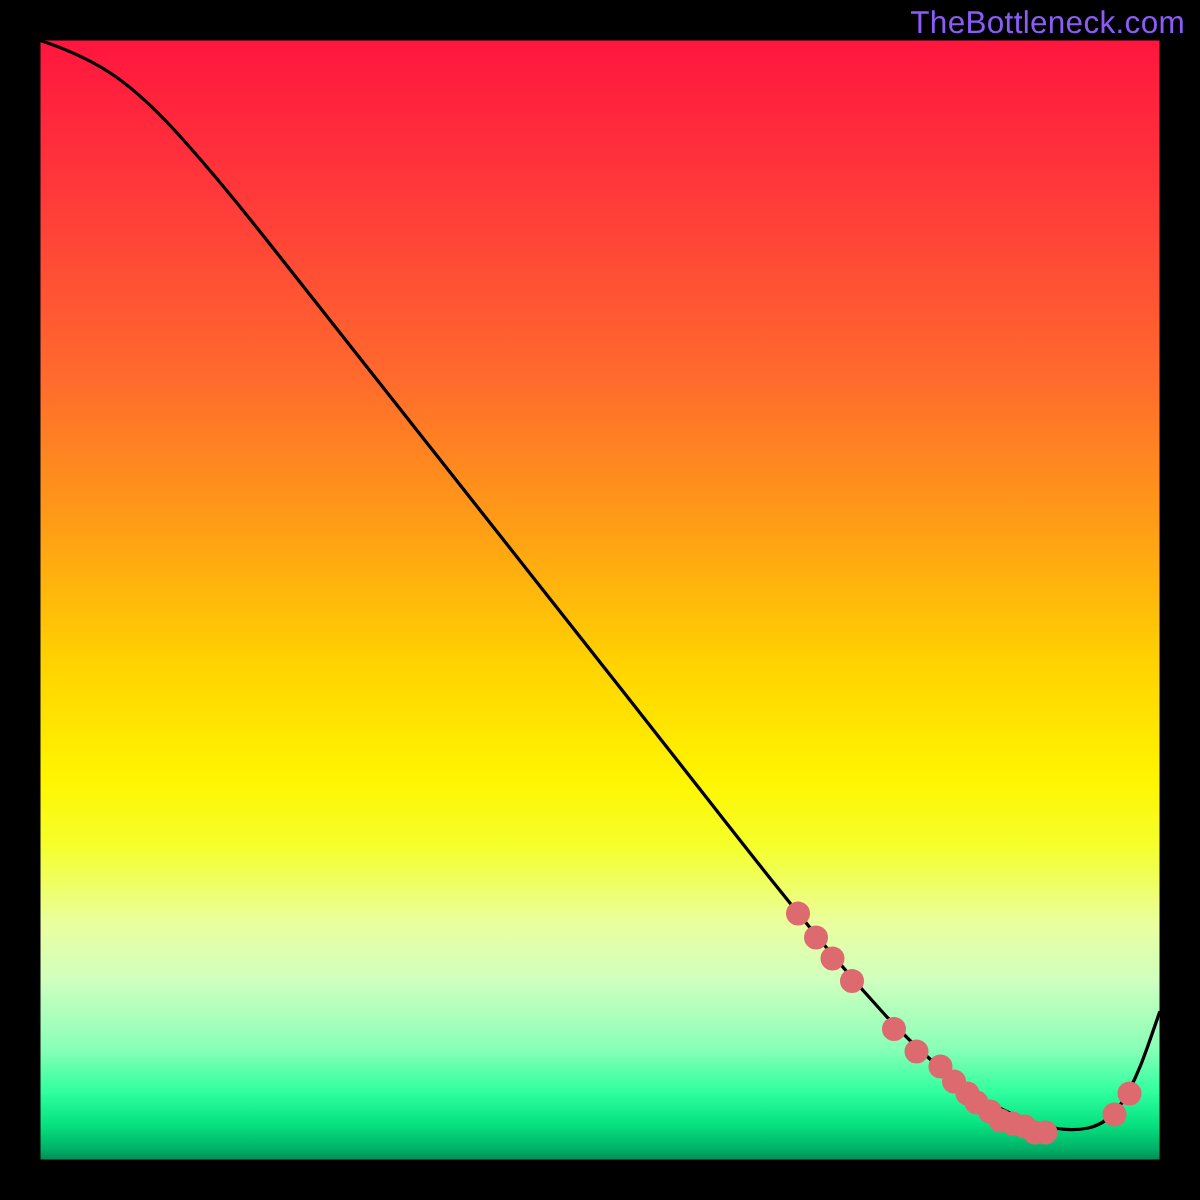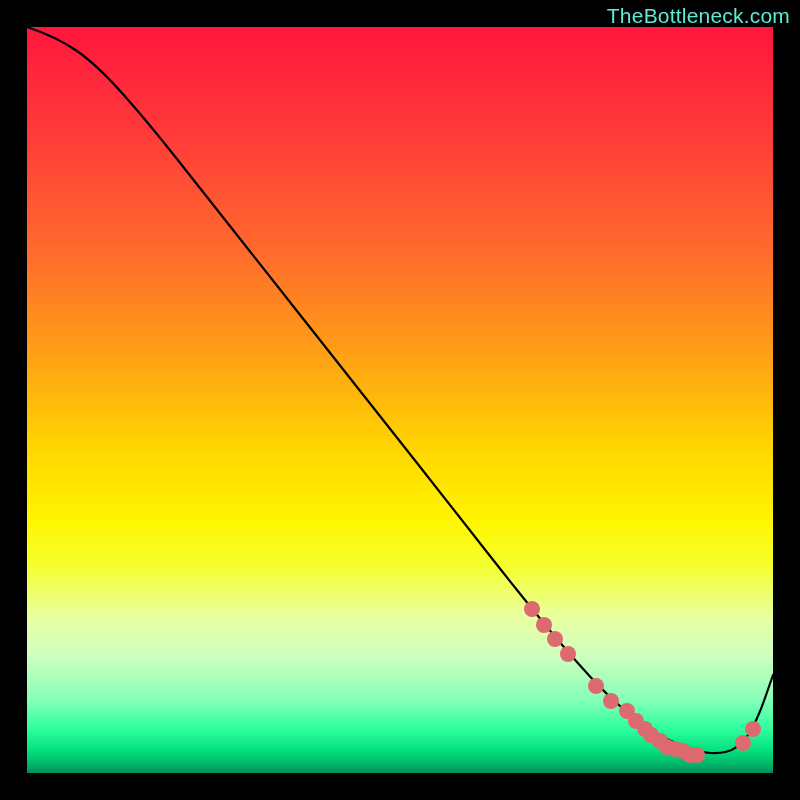--- a/index.html
+++ b/index.html
@@ -46,21 +46,21 @@
     left: 0;
     top: 0;
     width: 746px;
     height: 746px;
     overflow: visible;
   }
   .watermark {
     position: absolute;
     top: 4px;
     right: 10px;
-    color: #5eead4;
+    color: #8b5cf6;
     font-size: 21px;
     font-weight: 500;
     letter-spacing: 0.2px;
     user-select: none;
   }
 </style>
 </head>
 <body>
 
 <div class="stage">

